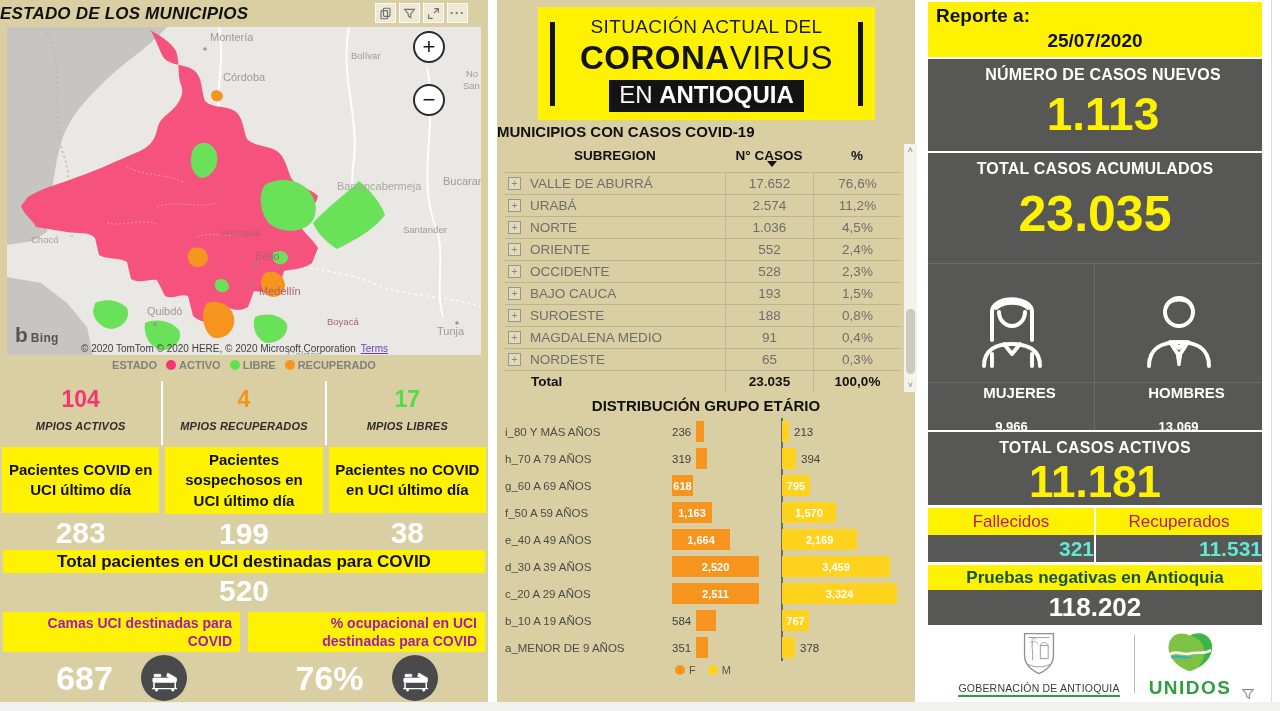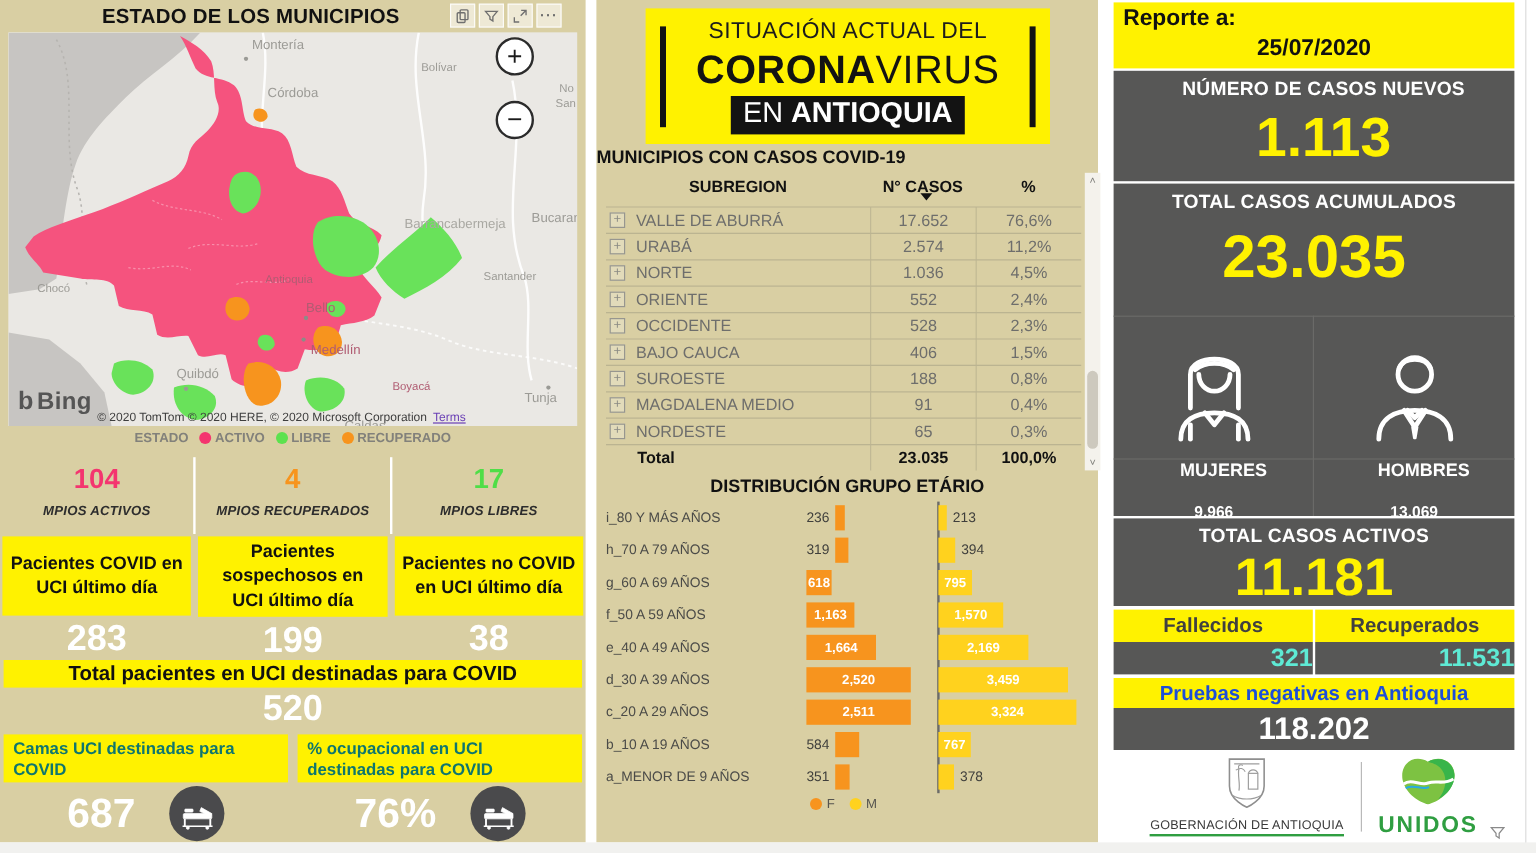--- a/index.html
+++ b/index.html
@@ -2,39 +2,39 @@
 <html><head>
 <meta charset="utf-8">
 <style>
   * { margin:0; padding:0; box-sizing:border-box; }
   html,body { width:1280px; height:711px; background:#fff; font-family:"Liberation Sans", sans-serif; overflow:hidden; }
   #app { position:relative; width:1280px; height:711px; background:#fff; }
 
   
   .panel-left { position:absolute; left:0; top:0; width:488px; height:702px; background:#D9CFA3; }
   .lp-header { position:relative; height:27px; }
-  .lp-title { position:absolute; left:0; right:70px; top:0; height:27px; line-height:27px; text-align:center;
-              font-size:17px; font-weight:800; color:#111; letter-spacing:.2px; }
+  .lp-title { position:absolute; left:0; right:70px; top:0; height:27px; line-height:27px; 
+              font-size:17px; font-weight:800; color:#111; letter-spacing:.2px;font-style:italic; }
   .lp-tools { position:absolute; right:20px; top:3px; display:flex; gap:3px; }
   .tool { width:21px; height:20px; display:flex; align-items:center; justify-content:center;
           background:rgba(255,255,255,.55); border:1px solid rgba(255,255,255,.8); cursor:pointer; }
   .tool svg { width:13px; height:13px; stroke:#6f6f6f; fill:none; stroke-width:1.4; }
   .tool .dots { color:#6f6f6f; font-size:12px; font-weight:700; letter-spacing:1px; line-height:8px; }
 
   .map { position:absolute; left:7px; top:27px; width:474px; height:328px; background:#EAE8E4; overflow:hidden; }
   .map svg.mapart { position:absolute; left:0; top:0; }
   .maplabel { fill:#9C9B96; font-size:11px; font-family:"Liberation Sans",sans-serif; }
   .maplabel.small { font-size:9.5px; }
   .maplabel.onpink { fill:#B05C72; }
   .maplabel.muted { fill:#A9A8A2; }
   .zbtn { position:absolute; left:406px; width:32px; height:32px; border-radius:50%; background:#fff;
           border:2px solid #2b2b2b; font-size:22px; font-weight:400; color:#1a1a1a; text-align:center;
           line-height:27px; cursor:pointer; user-select:none; }
   .bing { position:absolute; left:8px; bottom:8px; color:#555; font-weight:700; display:flex; align-items:baseline; gap:3px; }
-  .bing .bsym { font-size:21px; } .bing .bword { font-size:20px; letter-spacing:.3px;margin-top:28px; }
+  .bing .bsym { font-size:21px; } .bing .bword { font-size:12px; letter-spacing:.3px;margin-top:28px; }
   .attrib { position:absolute; bottom:1px; left:48%; transform:translateX(-50%); white-space:nowrap;
             font-size:10px; color:#3e3e3e; }
   .attrib .terms { color:#6a3fb5; text-decoration:underline; margin-left:5px; cursor:pointer; }
   .caldas-clip { position:absolute; bottom:-6px; left:280px; font-size:11px; color:#9C9B96; }
 
   .legend { position:absolute; top:359px; left:0; width:488px; display:flex; justify-content:center;
             align-items:center; gap:9px; font-size:11px; color:#82817B; font-weight:600; }
   .lgd-item { display:flex; align-items:center; gap:3px; }
   .dot { width:10px; height:10px; border-radius:50%; display:inline-block; }
 
@@ -51,21 +51,21 @@
   .uci-val { height:36px; text-align:center; font-size:30px; font-weight:800; color:#fff; line-height:40px; }
 
   .total-banner { position:absolute; top:550px; left:3px; width:482px; height:23px; background:#FFF200;
                   text-align:center; font-size:17px; font-weight:800; color:#111; line-height:23px; }
   .total-value { position:absolute; top:574px; left:0; width:488px; text-align:center;
                  font-size:30px; font-weight:800; color:#fff; }
 
   .bottom-row { position:absolute; top:612px; left:3px; width:482px; display:flex; gap:8px; }
   .bot-col { flex:1; }
   .bot-title { background:#FFF200; min-height:38px; padding:2px 8px; display:flex; align-items:center; justify-content:center;
-               text-align:left; font-size:14px; font-weight:800; color:#0f766e; line-height:1.3; }
+               text-align:right; font-size:14px; font-weight:800; color:#a21caf; line-height:1.3; }
   .bot-valrow { height:52px; display:flex; align-items:center; justify-content:center; gap:28px; }
   .bot-val { font-size:34px; font-weight:800; color:#fff; }
   .bedcircle { width:46px; height:46px; border-radius:50%; background:#4a4a4c; display:flex; align-items:center; justify-content:center; }
 
   
   .panel-center { position:absolute; left:497px; top:0; width:418px; height:702px; background:#D9CFA3; }
   .logo { position:absolute; left:41px; top:7px; width:337px; height:113px; background:#FFF200;
           display:flex; align-items:center; padding:0 12px; }
   .logo-bar { width:5px; height:84px; background:#131313; }
   .logo-text { flex:1; text-align:center; }
@@ -127,24 +127,24 @@
   .hline { position:absolute; left:0; width:334px; height:1px; background:#6a6a68; }
   .vline-center { position:absolute; left:166px; width:1px; background:#6a6a68; }
   .gender-icons { position:absolute; top:112px; left:0; width:334px; height:117px; display:flex; }
   .ghalf { flex:1; display:flex; align-items:center; justify-content:center; }
   .gender-labels { position:absolute; top:231px; left:0; width:334px; display:flex; color:#fff; text-align:center; }
   .glab { flex:1; } .glab .t { font-size:15px; font-weight:800;margin-left:16px; } .glab .v { font-size:13px; font-weight:800; margin-top:18px; }
   .sec-active { top:432px; height:73px; background:#575756; }
   .sec-active .big-yellow { font-size:44px; margin-top:0px; }
   .sec-fr { top:508px; height:54px; display:flex; gap:2px; background:#fff; }
   .fr-col { flex:1; }
-  .fr-head { height:27px; background:#FFF200; text-align:center; font-size:17px; font-weight:700; color:#404040; line-height:27px; }
+  .fr-head { height:27px; background:#FFF200; text-align:center; font-size:17px; font-weight:400; color:#be185d; line-height:27px; }
   .fr-val  { height:27px; background:#575756; text-align:right; font-size:21px; font-weight:800; color:#5eead4; line-height:27px; }
   .sec-tests { top:565px; }
-  .tests-head { height:25px; background:#FFF200; text-align:center; font-size:17px; font-weight:800; color:#1d4ed8; line-height:25px; }
+  .tests-head { height:25px; background:#FFF200; text-align:center; font-size:17px; font-weight:800; color:#14532d; line-height:25px; }
   .tests-val  { height:35px; background:#575756; text-align:center; font-size:26px; font-weight:800; color:#fff; line-height:35px; }
   .sec-logos { top:625px; height:77px; background:#fff; display:flex; align-items:center; justify-content:center; gap:14px; }
   .gov-block { text-align:center; }
   .gov-text { font-size:10.5px; color:#3a3a3a; letter-spacing:.2px; border-bottom:2px solid #2F9E41; padding-bottom:1px; margin-top:1px; }
   .logo-divider { width:1px; height:58px; background:#b9b9b9; }
   .unidos-block { text-align:center; }
   .unidos-text { font-size:19px; font-weight:800; color:#2F9E41; letter-spacing:1.5px; margin-top:0px; }
 
   .right-edge-line { position:absolute; left:1271px; top:0; width:1px; height:711px; background:#dcdcdc; }
   .bottom-strip { position:absolute; left:0; top:702px; width:1280px; height:9px; background:#f1f1ef; }
@@ -393,21 +393,21 @@
             <span>OCCIDENTE</span>
           </div>
         <div class="td cases">528</div>
         <div class="td pct">2,3%</div>
       </div>
       <div class="trow">
         <div class="td name">
             <span class="plus">+</span>
             <span>BAJO CAUCA</span>
           </div>
-        <div class="td cases">406</div>
+        <div class="td cases">193</div>
         <div class="td pct">1,5%</div>
       </div>
       <div class="trow">
         <div class="td name">
             <span class="plus">+</span>
             <span>SUROESTE</span>
           </div>
         <div class="td cases">188</div>
         <div class="td pct">0,8%</div>
       </div>

